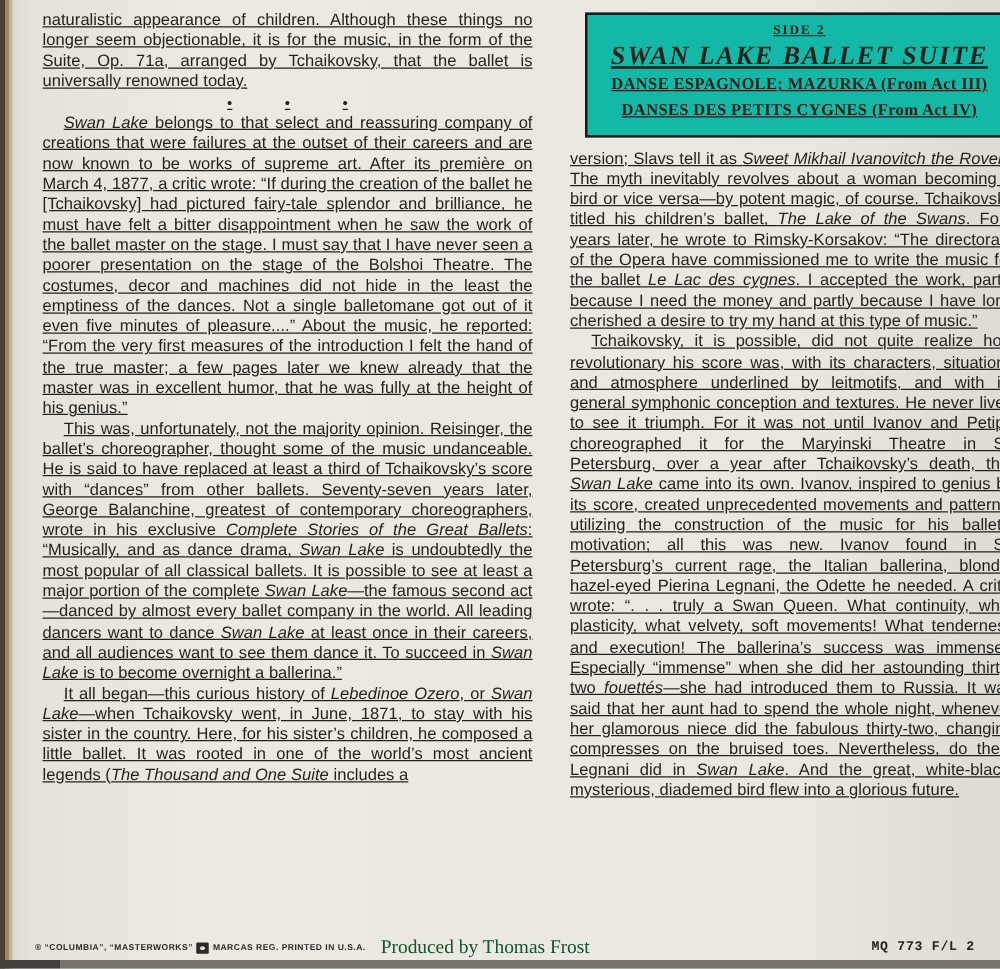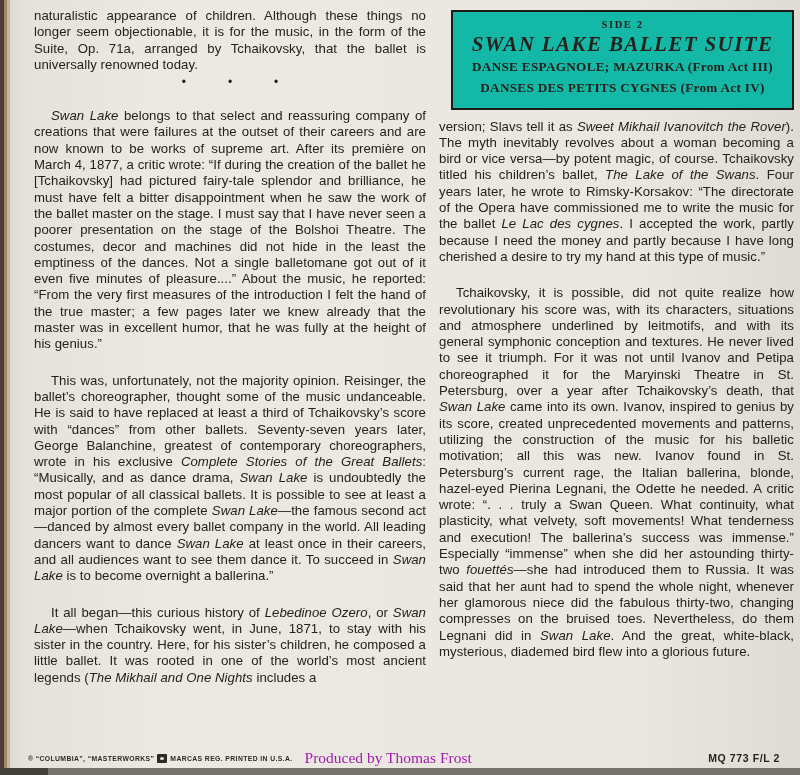--- a/index.html
+++ b/index.html
@@ -5,64 +5,64 @@
   html,body{margin:0;padding:0;}
   body{
     width:800px;height:775px;position:relative;overflow:hidden;
     font-family:"Liberation Sans",sans-serif;color:#24221d;
     background:linear-gradient(90deg,#d8d5ce 0,#e5e2db 3%,#ecE9e2 20%,#eae7e0 80%,#dfdcd5 98%);
   }
   .edge-left{position:absolute;left:0;top:0;width:10px;height:775px;
     background:linear-gradient(90deg,#4e3d35 0 38%,#a08664 38% 72%,#c6b598 72%);}
   .edge-bottom{position:absolute;left:0;bottom:0;height:7px;width:800px;
     background:linear-gradient(90deg,#44413c 0 6%,#74726b 6%);}
-  .content{position:absolute;left:34px;top:8px;width:760px;display:flex;gap:13px;}
+  .content{position:absolute;left:34px;top:8px;width:760px;display:flex;gap:30px;text-decoration:underline;}
   .col-left{width:392px;flex:none;}
   .col-right{width:355px;flex:none;}
   .para{margin:0;text-align:justify;font-size:13.2px;line-height:16.3px;letter-spacing:.05px;}
-  .para.indent{text-indent:17px;margin-top:20px;}
+  .para.indent{text-indent:17px;}
   .separator{display:flex;justify-content:center;gap:42px;margin:3px 0 2px;}
   .separator span{font-size:12px;line-height:12px;color:#24221d;}
   .trackbox{border:2px solid #1b1a17;background:#14b8a6;text-align:center;
     padding:5px 4px 9px;margin:2px 0 9px 12px;}
   .side-label{font-family:"Liberation Serif",serif;font-weight:bold;font-size:10.5px;
     letter-spacing:1.6px;line-height:15px;}
   .box-title{font-family:"Liberation Serif",serif;font-weight:bold;font-style:italic;
     font-size:21px;line-height:25px;letter-spacing:1.4px;}
   .track{font-family:"Liberation Serif",serif;font-weight:bold;font-size:13.2px;
     line-height:20.8px;letter-spacing:.3px;}
   .footer{position:absolute;left:28px;right:16px;bottom:8px;display:flex;align-items:center;}
   .smallprint{font-size:6.8px;font-weight:bold;letter-spacing:.4px;color:#2c2a25;
     display:flex;align-items:center;gap:3px;white-space:nowrap;}
   .cbs-logo{width:10px;height:9px;background:#2c2a25;display:inline-block;border-radius:1px;
     position:relative;flex:none;}
   .cbs-logo::after{content:"";position:absolute;left:3px;top:3px;width:4px;height:3px;
     background:#e9e6df;border-radius:50%;}
-  .produced{font-family:"Liberation Serif",serif;font-size:15.5px;color:#a21caf;
+  .produced{font-family:"Liberation Serif",serif;font-size:15.5px;color:#14532d;
     margin-left:12px;white-space:nowrap;}
-  .catalog{margin-left:auto;font-family:Liberation Sans, sans-serif;font-weight:bold;
+  .catalog{margin-left:auto;font-family:Liberation Mono, monospace;font-weight:bold;
     font-size:10.5px;letter-spacing:.6px;margin-right:4px;white-space:nowrap;}
 </style>
 </head>
 <body>
 
 <div class="edge-left"></div>
 
 <div class="content">
 
   <div class="col-left">
     <p class="para">naturalistic appearance of children. Although these things no longer seem objectionable, it is for the music, in the form of the Suite, Op. 71a, arranged by Tchaikovsky, that the ballet is universally renowned today.</p>
     <div class="separator">
       <span>•</span>
       <span>•</span>
       <span>•</span>
     </div>
     <p class="para indent"><i>Swan Lake</i> belongs to that select and reassuring company of creations that were failures at the outset of their careers and are now known to be works of supreme art. After its première on March 4, 1877, a critic wrote: “If during the creation of the ballet he [Tchaikovsky] had pictured fairy-tale splendor and brilliance, he must have felt a bitter disappointment when he saw the work of the ballet master on the stage. I must say that I have never seen a poorer presentation on the stage of the Bolshoi Theatre. The costumes, decor and machines did not hide in the least the emptiness of the dances. Not a single balletomane got out of it even five minutes of pleasure....” About the music, he reported: “From the very first measures of the introduction I felt the hand of the true master; a few pages later we knew already that the master was in excellent humor, that he was fully at the height of his genius.”</p>
     <p class="para indent">This was, unfortunately, not the majority opinion. Reisinger, the ballet’s choreographer, thought some of the music undanceable. He is said to have replaced at least a third of Tchaikovsky’s score with “dances” from other ballets. Seventy-seven years later, George Balanchine, greatest of contemporary choreographers, wrote in his exclusive <i>Complete Stories of the Great Ballets</i>: “Musically, and as dance drama, <i>Swan Lake</i> is undoubtedly the most popular of all classical ballets. It is possible to see at least a major portion of the complete <i>Swan Lake</i>—the famous second act—danced by almost every ballet company in the world. All leading dancers want to dance <i>Swan Lake</i> at least once in their careers, and all audiences want to see them dance it. To succeed in <i>Swan Lake</i> is to become overnight a ballerina.”</p>
-    <p class="para indent">It all began—this curious history of <i>Lebedinoe Ozero</i>, or <i>Swan Lake</i>—when Tchaikovsky went, in June, 1871, to stay with his sister in the country. Here, for his sister’s children, he composed a little ballet. It was rooted in one of the world’s most ancient legends (<i>The Mikhail and One Nights</i> includes a</p>
+    <p class="para indent">It all began—this curious history of <i>Lebedinoe Ozero</i>, or <i>Swan Lake</i>—when Tchaikovsky went, in June, 1871, to stay with his sister in the country. Here, for his sister’s children, he composed a little ballet. It was rooted in one of the world’s most ancient legends (<i>The Thousand and One Suite</i> includes a</p>
   </div>
 
   <div class="col-right">
     <div class="trackbox">
       <div class="side-label">SIDE 2</div>
       <div class="box-title">SWAN LAKE BALLET SUITE</div>
       <div class="track">DANSE ESPAGNOLE; MAZURKA (From Act III)</div>
       <div class="track">DANSES DES PETITS CYGNES (From Act IV)</div>
     </div>
     <p class="para">version; Slavs tell it as <i>Sweet Mikhail Ivanovitch the Rover</i>). The myth inevitably revolves about a woman becoming a bird or vice versa—by potent magic, of course. Tchaikovsky titled his children’s ballet, <i>The Lake of the Swans</i>. Four years later, he wrote to Rimsky-Korsakov: “The directorate of the Opera have commissioned me to write the music for the ballet <i>Le Lac des cygnes</i>. I accepted the work, partly because I need the money and partly because I have long cherished a desire to try my hand at this type of music.”</p>

